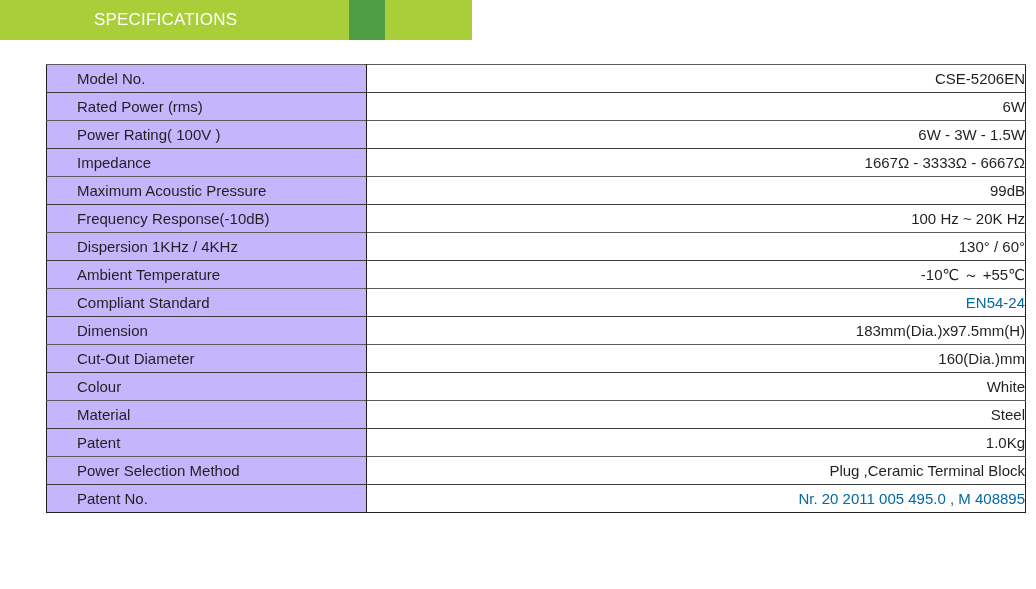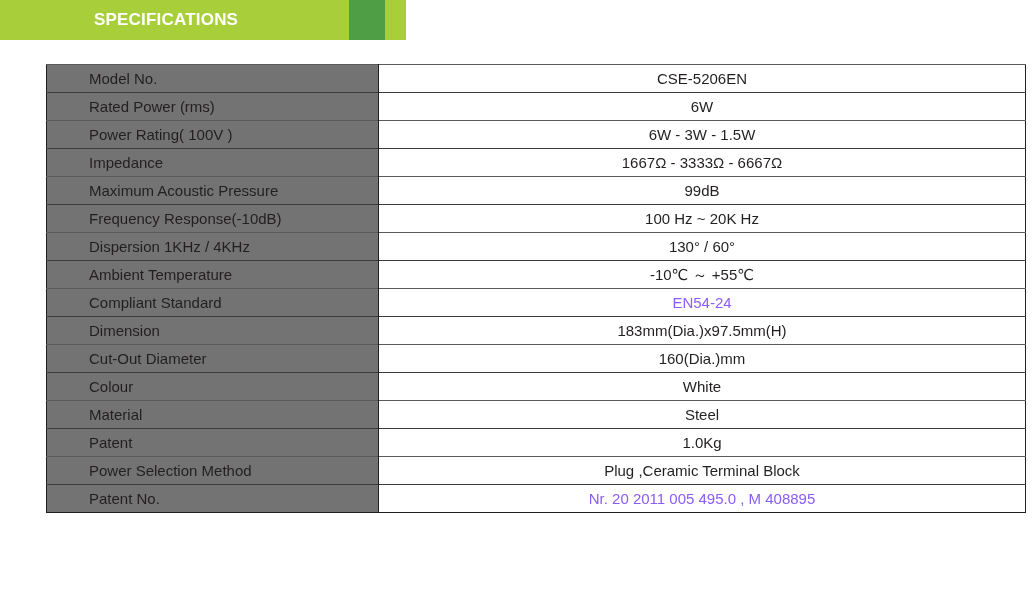--- a/index.html
+++ b/index.html
@@ -12,24 +12,23 @@
       height: 589px;
       position: relative;
       overflow: hidden;
       font-family: "Liberation Sans", "DejaVu Sans", sans-serif;
       color: #231f20;
     }
     .banner {
       position: absolute;
       left: 0;
       top: 0;
-      width: 406px;
+      width: 472px;
       height: 40px;
       background: #a8cf3a;
-      font-weight: bold;
     }
     .banner-title {
       position: absolute;
       left: 94px;
       top: 0;
       height: 40px;
       line-height: 40px;
       font-size: 17px;
       color: #ffffff;
       letter-spacing: 0.2px;
@@ -61,31 +60,31 @@
       vertical-align: middle;
     }
     .spec-table tr:first-child td {
       border-top: 1.5px solid #6d6d6d;
     }
     .spec-table tr:nth-child(odd) td {
       border-top-color: #5b5b5b;
     }
     .spec-table td.label {
       width: 289px;
-      padding-left: 42px;
-      background: #737373;
+      padding-left: 30px;
+      background: #c4b5fd;
       border-right: 1.5px solid #231f20;
       text-align: left;
     }
     .spec-table td.value {
-      text-align: center;
+      text-align: right;
       background: #ffffff;
     }
     .spec-table td.value.red {
-      color: #8b5cf6;
+      color: #0369a1;
     }
   </style>
 </head>
 <body>
 
 <div class="banner">
   <span class="banner-title">SPECIFICATIONS</span>
   <div class="banner-accent"></div>
 </div>
 

